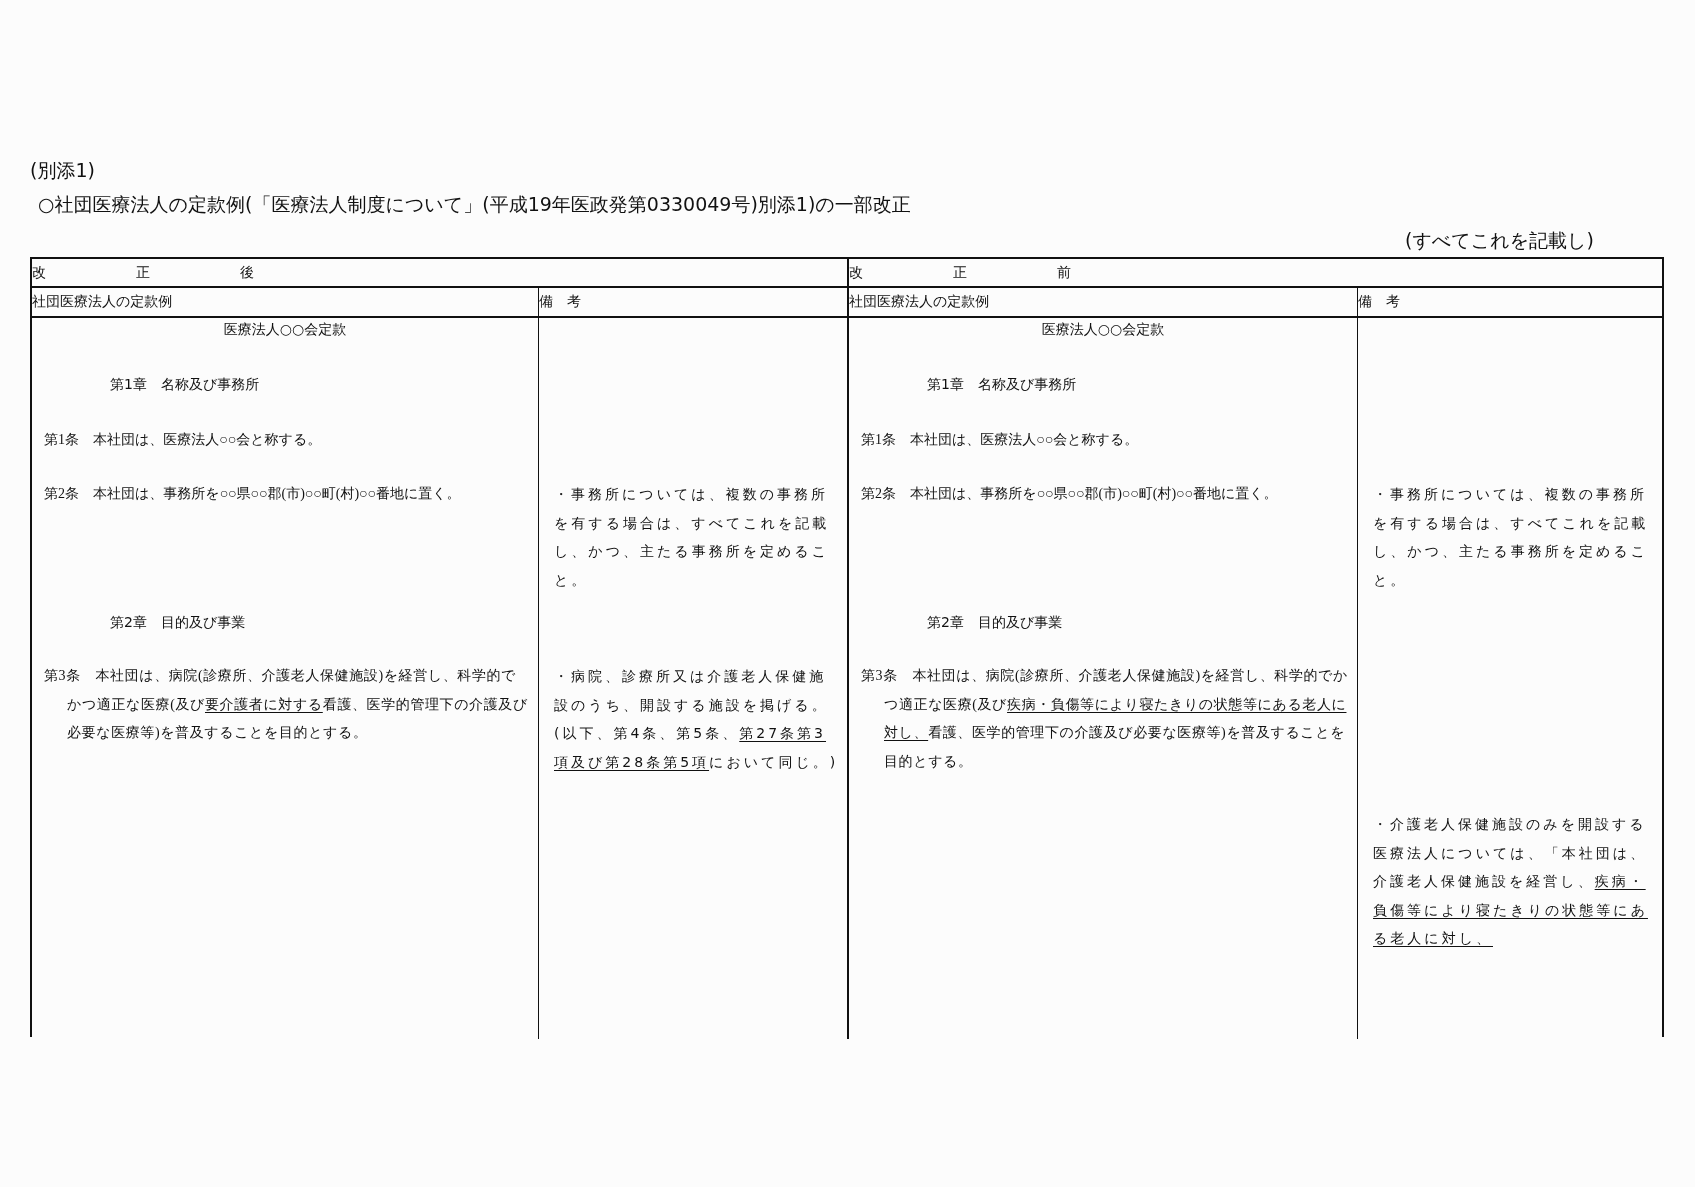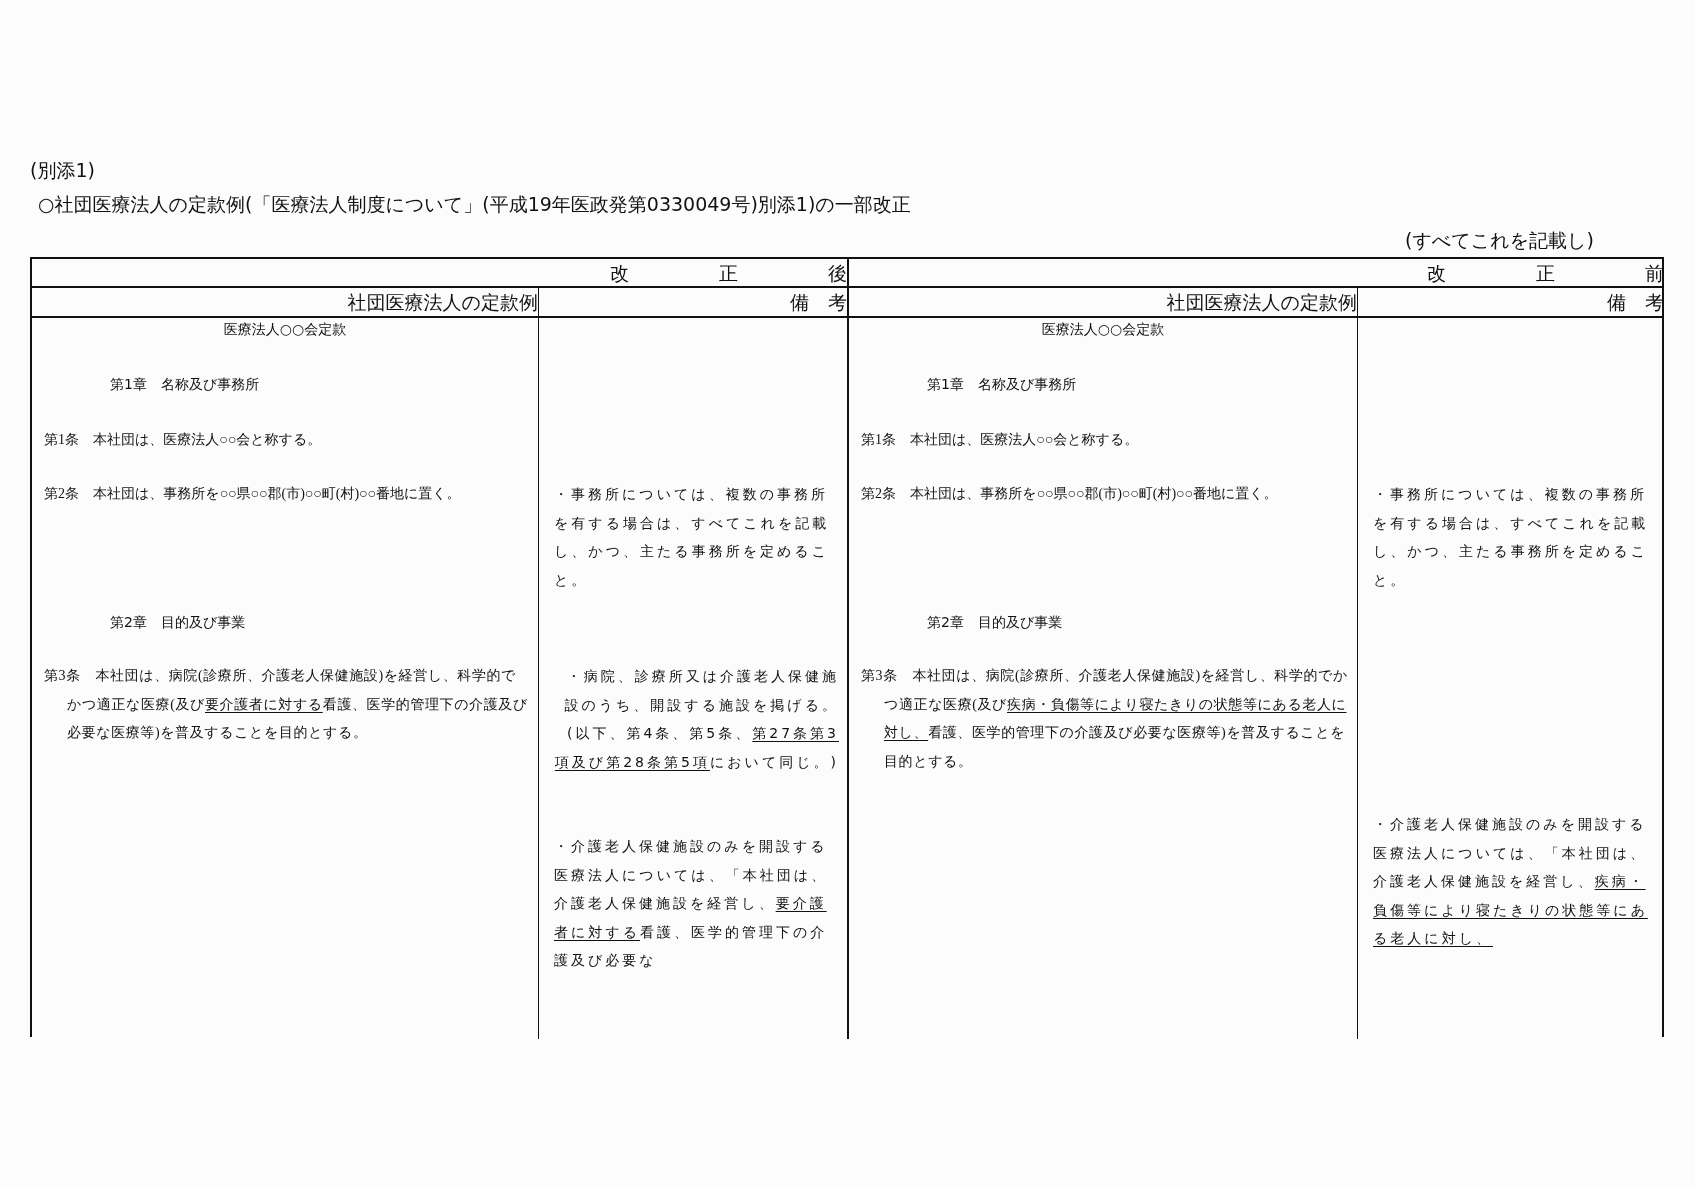--- a/index.html
+++ b/index.html
@@ -14,21 +14,21 @@
   .note   { position:absolute; left:1405px; top:228px; font-size:19px; white-space:nowrap; }
 
   .tbl {
     position:absolute; left:30px; top:257px; width:1634px; height:780px;
     border:2px solid #111; border-bottom:none; box-sizing:border-box;
   }
   .hline { position:absolute; left:0; right:0; height:0; border-top:2px solid #111; }
   .vline { position:absolute; width:0; border-left:2px solid #111; }
   .vthin { position:absolute; width:0; border-left:1px solid #111; }
 
-  .hdr-cell { position:absolute; text-align:right; font-size:19px; line-height:28px; }
+  .hdr-cell { position:absolute; text-align:left; font-size:14px; line-height:28px;font-family:Liberation Mono, monospace; }
 
   .col { position:absolute; font-size:14px; line-height:28.5px; }
   .center { text-align:center; }
   .para { position:absolute; left:12px; right:8px;font-family:Liberation Serif, serif; }
   .hang { padding-left:23px; text-indent:-23px; }
   .rem { position:absolute; left:15px; right:8px; letter-spacing:3px; }
   u { text-decoration:underline; text-underline-offset:3px; }
 </style>
 </head>
 <body>
@@ -62,22 +62,21 @@
     <div class="center" style="position:absolute; left:0; right:0; top:-3px;">医療法人○○会定款</div>
     <div style="position:absolute; left:78px; top:52px;">第1章　名称及び事務所</div>
     <div class="para" style="top:108px;">第1条　本社団は、医療法人○○会と称する。</div>
     <div class="para hang" style="top:162px;">第2条　本社団は、事務所を○○県○○郡(市)○○町(村)○○番地に置く。</div>
     <div style="position:absolute; left:78px; top:290px;">第2章　目的及び事業</div>
     <div class="para hang" style="top:344px; letter-spacing:0.6px;"><span>第3条　本社団は、病院(診療所、介護老人保健施設)を経営し、科学的でかつ適正な医療(及び</span><u>要介護者に対する</u><span>看護、医学的管理下の介護及び必要な医療等)を普及することを目的とする。</span></div>
   </div>
 
   <div class="col" style="left:507px; width:308px; top:59px; height:720px;">
     <div class="rem item" style="top:162px;">・事務所については、複数の事務所を有する場合は、すべてこれを記載し、かつ、主たる事務所を定めること。</div>
-    <div class="rem item" style="top:344px;text-align:right;"><span>・病院、診療所又は介護老人保健施設のうち、開設する施設を掲げる。(以下、第4条、第5条、</span><u>第27条第3項及び第28条第5項</u><span>において同じ。)</span></div>
-    <div class="rem item" style="top:514px;"><span>・介護老人保健施設のみを開設する医療法人については、「本社団は、介護老人保健施設を経営し、</span><u>要介護者に対する</u><span>看護、医学的管理下の介護及び必要な</span></div>
+    <div class="rem item" style="top:344px;"><span>・病院、診療所又は介護老人保健施設のうち、開設する施設を掲げる。(以下、第4条、第5条、</span><u>第27条第3項及び第28条第5項</u><span>において同じ。)</span></div>
   </div>
 
   <div class="col" style="left:817px; width:508px; top:59px; height:720px;">
     <div class="center" style="position:absolute; left:0; right:0; top:-3px;">医療法人○○会定款</div>
     <div style="position:absolute; left:78px; top:52px;">第1章　名称及び事務所</div>
     <div class="para" style="top:108px;">第1条　本社団は、医療法人○○会と称する。</div>
     <div class="para hang" style="top:162px;">第2条　本社団は、事務所を○○県○○郡(市)○○町(村)○○番地に置く。</div>
     <div style="position:absolute; left:78px; top:290px;">第2章　目的及び事業</div>
     <div class="para hang" style="top:344px; letter-spacing:0.6px;"><span>第3条　本社団は、病院(診療所、介護老人保健施設)を経営し、科学的でかつ適正な医療(及び</span><u>疾病・負傷等により寝たきりの状態等にある老人に対し、</u><span>看護、医学的管理下の介護及び必要な医療等)を普及することを目的とする。</span></div>
   </div>

